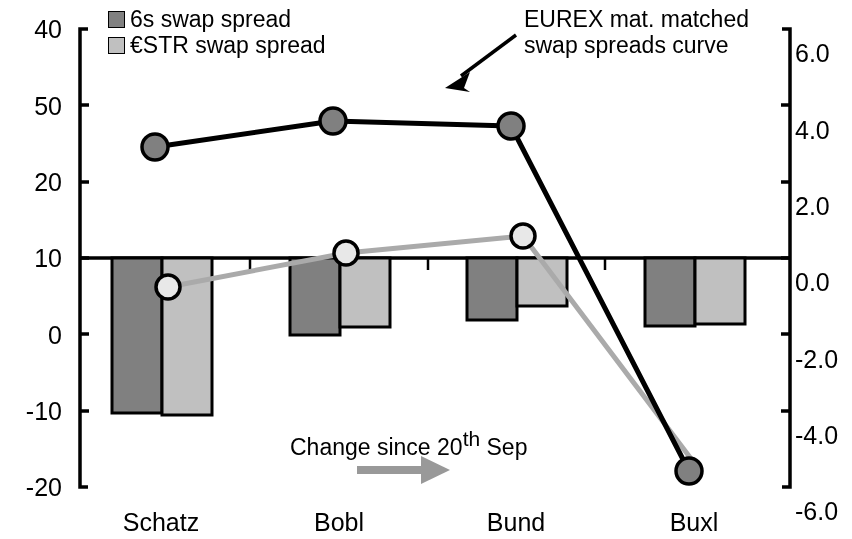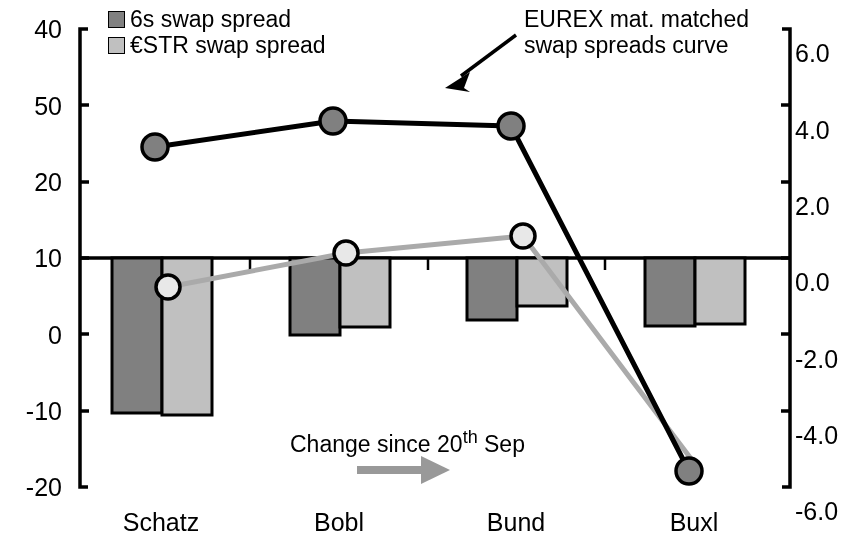--- a/index.html
+++ b/index.html
@@ -55,21 +55,21 @@
     left:524px;top:7px;
     font-size:23px;line-height:1.12;
     color:#000;white-space:nowrap;
   }
   #change-annotation{
     position:absolute;
     left:290px;top:428px;
     font-size:23px;color:#000;white-space:nowrap;
     line-height:1;
   }
-  #change-annotation sup{font-size:18px;vertical-align:super;}
+  #change-annotation sup{font-size:21px;vertical-align:super;}
 
   svg{position:absolute;left:0;top:0;}
 </style>
 </head>
 <body>
 
 <div id="chart-root">
 
   <div id="legend">
     <div class="legend-row">

